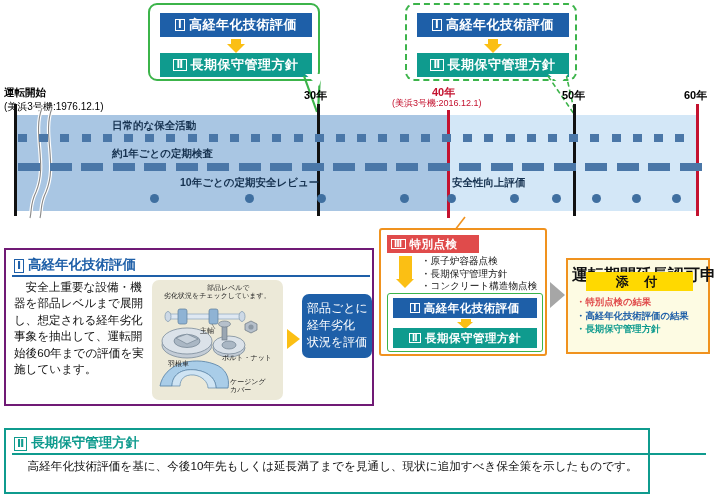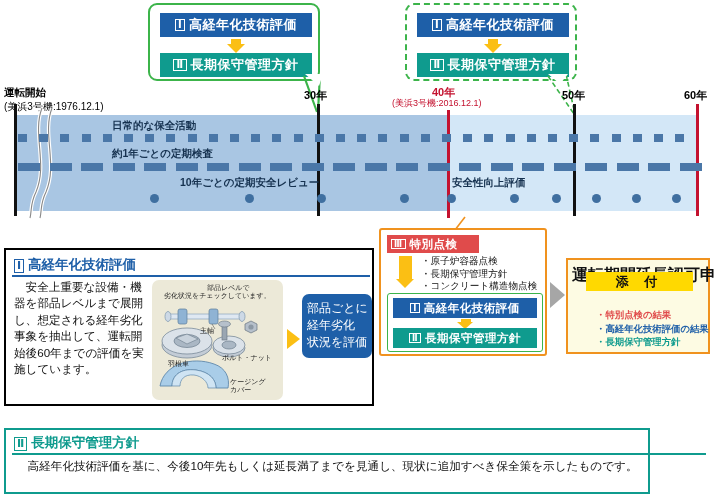--- a/index.html
+++ b/index.html
@@ -45,21 +45,21 @@
   .tick-black{background:#111;}
   .tick-red{background:#c4122f;}
   .ylabel{font-weight:bold;font-size:11px;white-space:nowrap;}
   .sq{position:absolute;background:#4a77a8;}
   .dash{position:absolute;background:#4a77a8;}
   .dot{position:absolute;width:9px;height:9px;border-radius:50%;background:#3f6fa0;}
   .rowlabel{position:absolute;font-size:10.5px;font-weight:bold;color:#15314f;white-space:nowrap;}
 
   
   .sectionbox{box-sizing:border-box;background:#fff;}
-  .sb-blue{border:2px solid #000000;}
+  .sb-blue{border:2px solid #701a75;}
   .sb-teal{border:2px solid #0f9b8e;}
   .sb-hd{font-weight:bold;font-size:13.5px;white-space:nowrap;}
   .hd-blue{color:#1e5fa8;}
   .hd-teal{color:#0f9b8e;}
   .hdrule{height:1.5px;}
 
   .bodytext{font-size:11.6px;line-height:1.42;color:#111;}
 
   
   #illus{background:#ece9d8;border-radius:7px;}
@@ -260,21 +260,21 @@
         <span>長期保守管理方針</span>
     </div>
   </div>
 </div>
 
 <div class="abs gtri" style="left:550px;top:282px;"></div>
 
 <div class="abs" id="appbox" style="left:566px;top:258px;width:144px;height:96px;">
   <div class="abs" style="left:4px;top:5px;font-weight:bold;font-size:16px;white-space:nowrap;color:#111;">運転期間延長認可申請</div>
   <div class="abs" id="attach" style="left:18px;top:12px;width:107px;height:19px;line-height:19px;">添 付</div>
-  <div class="abs" style="left:8px;top:48px;margin-left:20px;">
+  <div class="abs" style="left:8px;top:35px;">
     <div class="apbullet" style="color:#e04b4b;">・特別点検の結果</div>
     <div class="apbullet" style="color:#1e5fa8;">・高経年化技術評価の結果</div>
     <div class="apbullet" style="color:#0f9b8e;">・長期保守管理方針</div>
   </div>
 </div>
 
 <div class="abs sectionbox sb-blue" style="left:4px;top:248px;width:370px;height:158px;">
   <div class="abs sb-hd hd-blue" style="left:8px;top:6px;">
     <span class="roman" style="font-size:11px;">Ⅰ</span><span>高経年化技術評価</span>
   </div>

